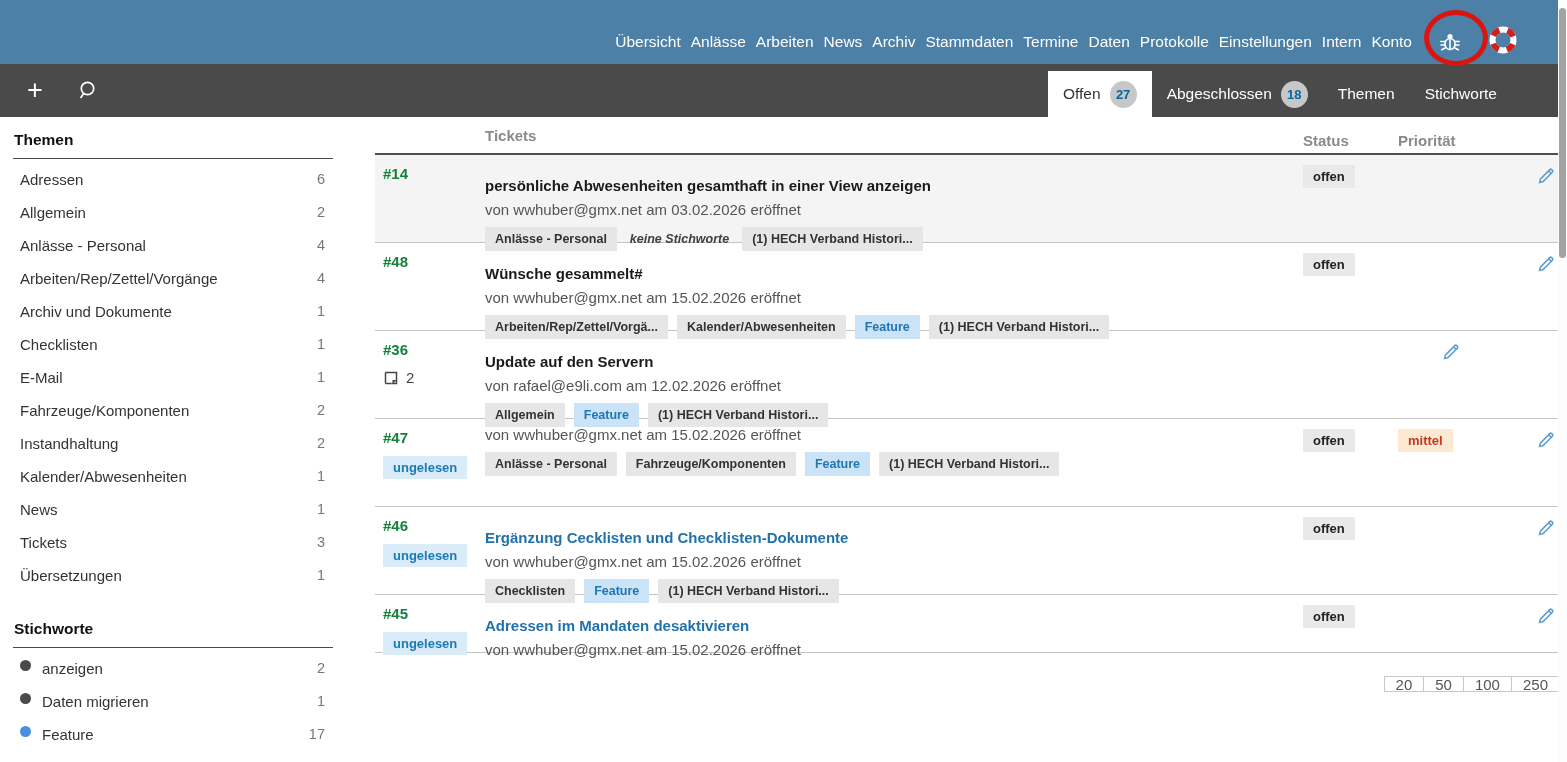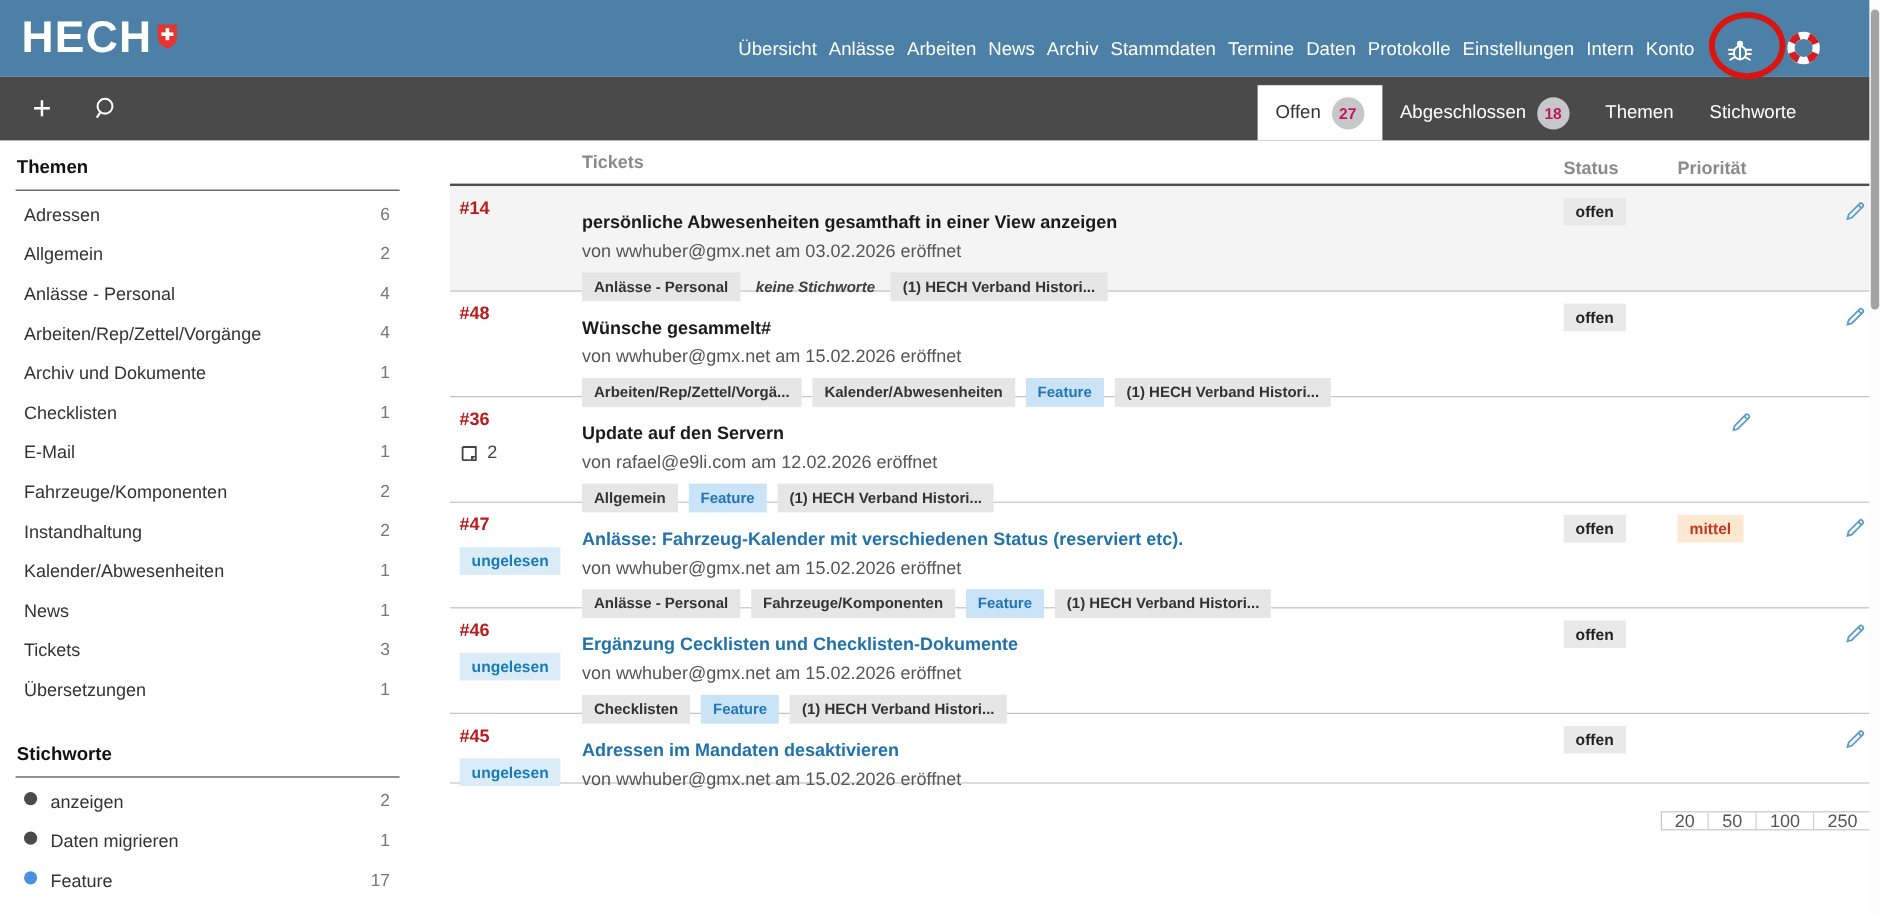--- a/index.html
+++ b/index.html
@@ -39,21 +39,21 @@
   }
   .tb-plus { margin-left:27px; color:#fff; font-size:27px; font-weight:300; line-height:1; cursor:pointer; }
   .tb-search { margin-left:32px; cursor:pointer; display:inline-flex; }
   .tabs { margin-left:auto; margin-right:46px; display:flex; align-self:flex-end; }
   .tab {
     display:flex; align-items:center; gap:9px; padding:0 15px; height:46px;
     color:#fff; font-size:15.5px; cursor:pointer; white-space:nowrap;
   }
   .tab.active { background:#fff; color:#333; }
   .tab-badge {
-    background:#c7c7c7; color:#be185d; border-radius:50%; min-width:27px; height:27px;
+    background:#c7c7c7; color:#0369a1; border-radius:50%; min-width:27px; height:27px;
     display:flex; align-items:center; justify-content:center;
     font-size:13px; font-weight:bold;
   }
 
   
   .sidebar { position:absolute; left:0; top:117px; width:375px; height:645px; overflow:hidden; }
   .side-h { font-size:15.5px; font-weight:bold; color:#111; margin:14px 0 0 14px; }
   .side-hr { border:none; border-top:1px solid #4a4a4a; margin:9px 42px 4px 13px; }
   .side-sec2 { margin-top:28px; }
   .side-item {
@@ -73,21 +73,21 @@
   .col-id   { width:110px; flex:none; }
   .col-main { width:818px; flex:none; }
   .col-status { width:95px; flex:none; }
   .col-prio { width:122px; flex:none; }
   .col-edit { width:38px; flex:none; }
   .lhead .col-main { padding-left:0; }
 
   .trow { display:flex; border-bottom:1px solid #c3c3c3; height:88px; cursor:pointer; }
   .trow.short { height:58px; }
   .trow.hl { background:#f4f4f4; }
-  .tid { margin:10px 0 0 8px; font-weight:bold; font-size:15px; color:#b91c1c; }
+  .tid { margin:10px 0 0 8px; font-weight:bold; font-size:15px; color:#15803d; }
   .tcomments { margin:11px 0 0 8px; display:flex; align-items:center; gap:7px; color:#444; font-size:15px; }
   .unread {
     margin:10px 0 0 8px; display:inline-block; background:#d9ecf8; color:#1a7ab8;
     font-weight:bold; font-size:13px; padding:4px 10px;
   }
   .ttitle { margin-top:22px; font-size:15px; font-weight:bold; color:#1a1a1a; }
   .ttitle.unread-t { color:#2272aa; }
   .tbyline { margin-top:7px; font-size:15px; color:#555; }
   .ttags { margin-top:9px; display:flex; gap:9px; align-items:center; }
   .tag {
@@ -114,30 +114,20 @@
   .page-box:first-child { border-left:1px solid #c8c8c8; }
 
   
   .scroll-track { position:absolute; right:0; top:0; width:9px; height:762px; background:#fdfdfd; }
   .scroll-thumb { position:absolute; right:1px; top:8px; width:7px; height:250px; background:#a3a3a3; border-radius:4px; cursor:pointer; }
 </style>
 </head>
 <body>
 
 <header class="topbar">
-  <div class="logo">
-    <span>HECH</span>
-    <span class="logo-shield">
-      <svg width="17" height="21" viewBox="0 0 17 21">
-          <path d="M0.5 0.5h16v11.5c0 4.5-5.5 7.5-8 8.5-2.5-1-8-4-8-8.5z" fill="#e5352e"></path>
-          <rect x="7" y="3.5" width="3" height="10" fill="#fff"></rect>
-          <rect x="3.5" y="7" width="10" height="3" fill="#fff"></rect>
-        </svg>
-    </span>
-  </div>
   <nav class="topnav">
       <a class="nav-item">Übersicht</a>
       <a class="nav-item">Anlässe</a>
       <a class="nav-item">Arbeiten</a>
       <a class="nav-item">News</a>
       <a class="nav-item">Archiv</a>
       <a class="nav-item">Stammdaten</a>
       <a class="nav-item">Termine</a>
       <a class="nav-item">Daten</a>
       <a class="nav-item">Protokolle</a>
@@ -388,21 +378,20 @@
       </span>
     </div>
   </div>
       <div class="trow">
     <div class="col-id">
       <div class="tid">#47</div>
       
       <div class="unread">ungelesen</div>
     </div>
     <div class="col-main">
-      <div class="ttitle unread-t">Anlässe: Fahrzeug-Kalender mit verschiedenen Status (reserviert etc).</div>
       <div class="tbyline">von wwhuber@gmx.net am 15.02.2026 eröffnet</div>
       <div class="ttags">
             <span class="tag tag-topic">Anlässe - Personal</span>
             <span class="tag tag-topic">Fahrzeuge/Komponenten</span>
             <span class="tag tag-feature">Feature</span>
             <span class="tag tag-topic">(1) HECH Verband Histori...</span>
           </div>
     </div>
     <div class="col-status"><span class="badge b-open">offen</span></div>
     <div class="col-prio"><span class="badge b-medium">mittel</span></div>

